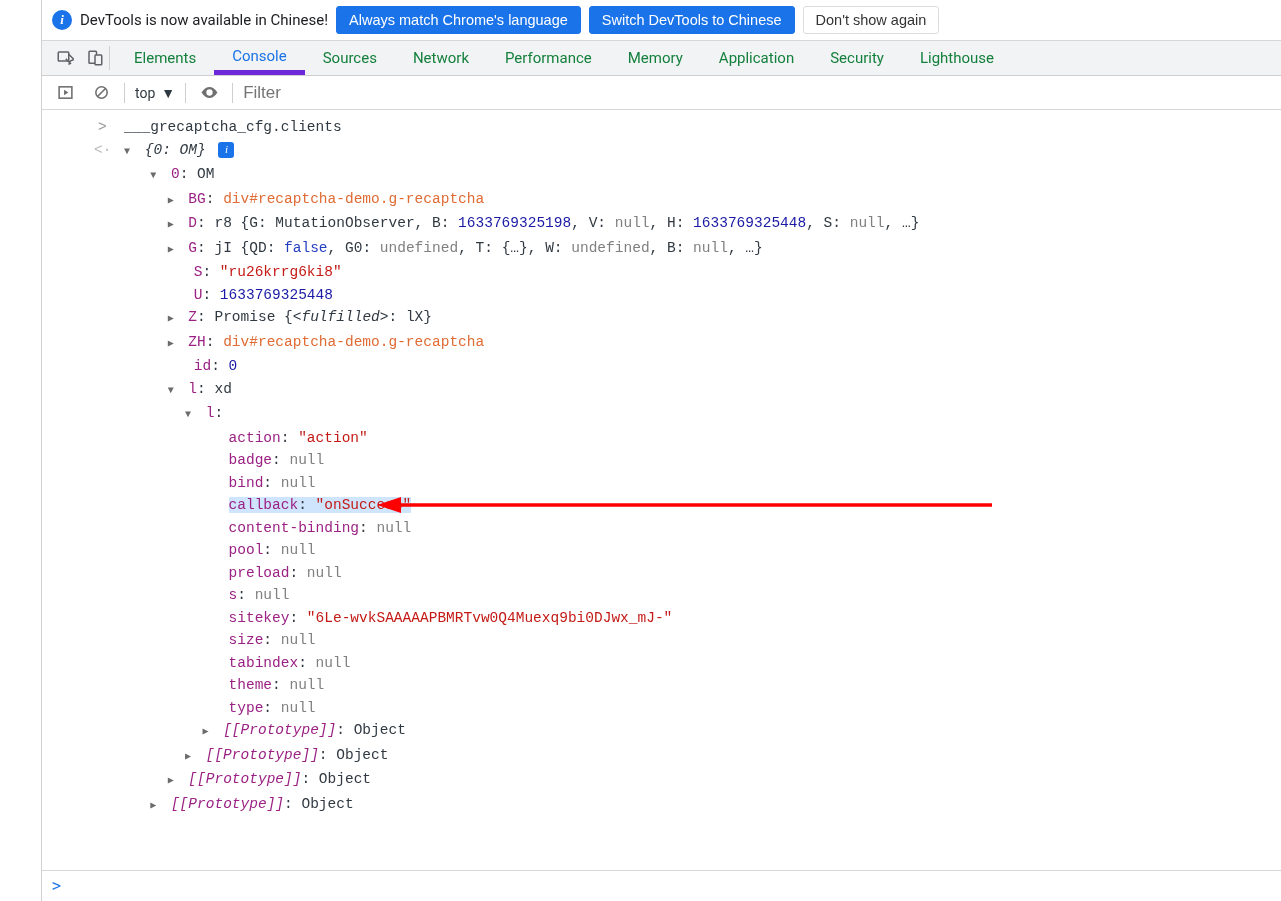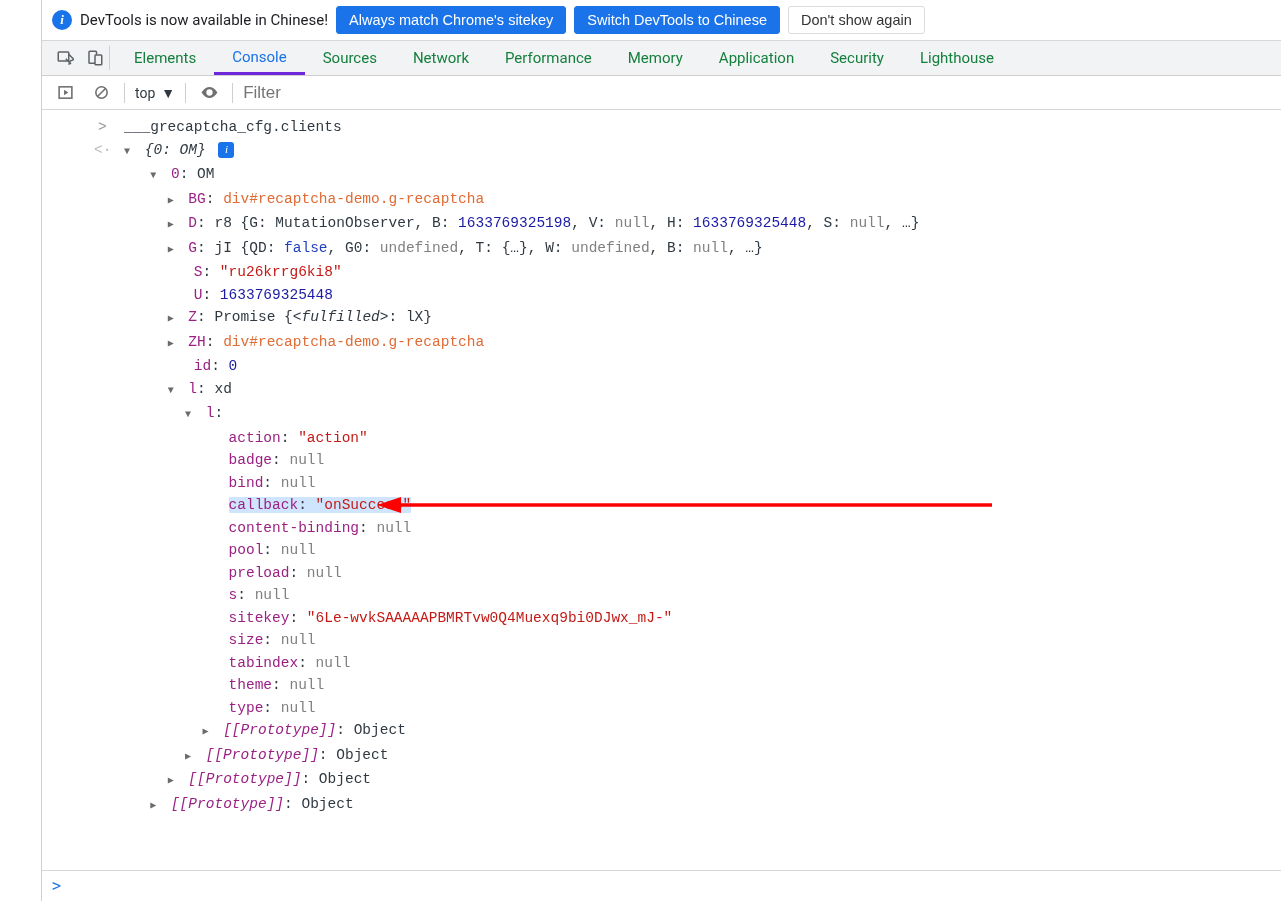--- a/index.html
+++ b/index.html
@@ -38,21 +38,21 @@
 
   
   .tabs {
     display:flex; align-items:center; gap:0;
     background:#f1f3f4; border-bottom:1px solid #cfcfcf;
     padding-left:8px; height:35px;
   }
   .tabicon { width:30px; display:flex; align-items:center; justify-content:center; color:#666; }
   .tabicon.sep { border-right:1px solid #cfcfcf; height:24px; margin-right:6px; }
   .tab { padding:0 18px; height:100%; display:flex; align-items:center; font-size:15px; color:#15803d; cursor:pointer; }
-  .tab.active { color:#1a73e8; border-bottom:3px solid #6d28d9; padding-bottom:0; }
+  .tab.active { color:#1a73e8; border-bottom:5px solid #6d28d9; padding-bottom:0; }
 
   
   .toolbar {
     display:flex; align-items:center; gap:10px;
     height:34px; border-bottom:1px solid #d7d7d7; padding-left:10px;
   }
   .toolbtn { color:#6f6f6f; display:flex; align-items:center; justify-content:center; width:26px; height:26px; cursor:pointer; }
   .vsep { width:1px; height:20px; background:#cfcfcf; }
   .ctxsel { display:flex; align-items:center; gap:6px; color:#303942; font-size:14px; cursor:pointer; }
   .filter {
@@ -99,21 +99,21 @@
 </head>
 <body>
 
 <div class="frame">
   <div class="leftgutter"></div>
   <div class="main">
 
     <div class="infobar">
       <div class="infoicon">i</div>
       <div class="infomsg">DevTools is now available in Chinese!</div>
-      <button class="btn primary">Always match Chrome's sitekey</button>
+      <button class="btn primary">Always match Chrome's language</button>
       <button class="btn primary">Switch DevTools to Chinese</button>
       <button class="btn">Don't show again</button>
     </div>
 
     <div class="tabs">
       <div class="tabicon">
         <svg width="18" height="18" viewBox="0 0 24 24" fill="none" stroke="#5f6368" stroke-width="2">
             <rect x="3" y="4" width="14" height="12" rx="1"></rect>
             <path d="M13 13 l7 7 M17 21 l2-5 5-2-7-7"></path>
           </svg>

